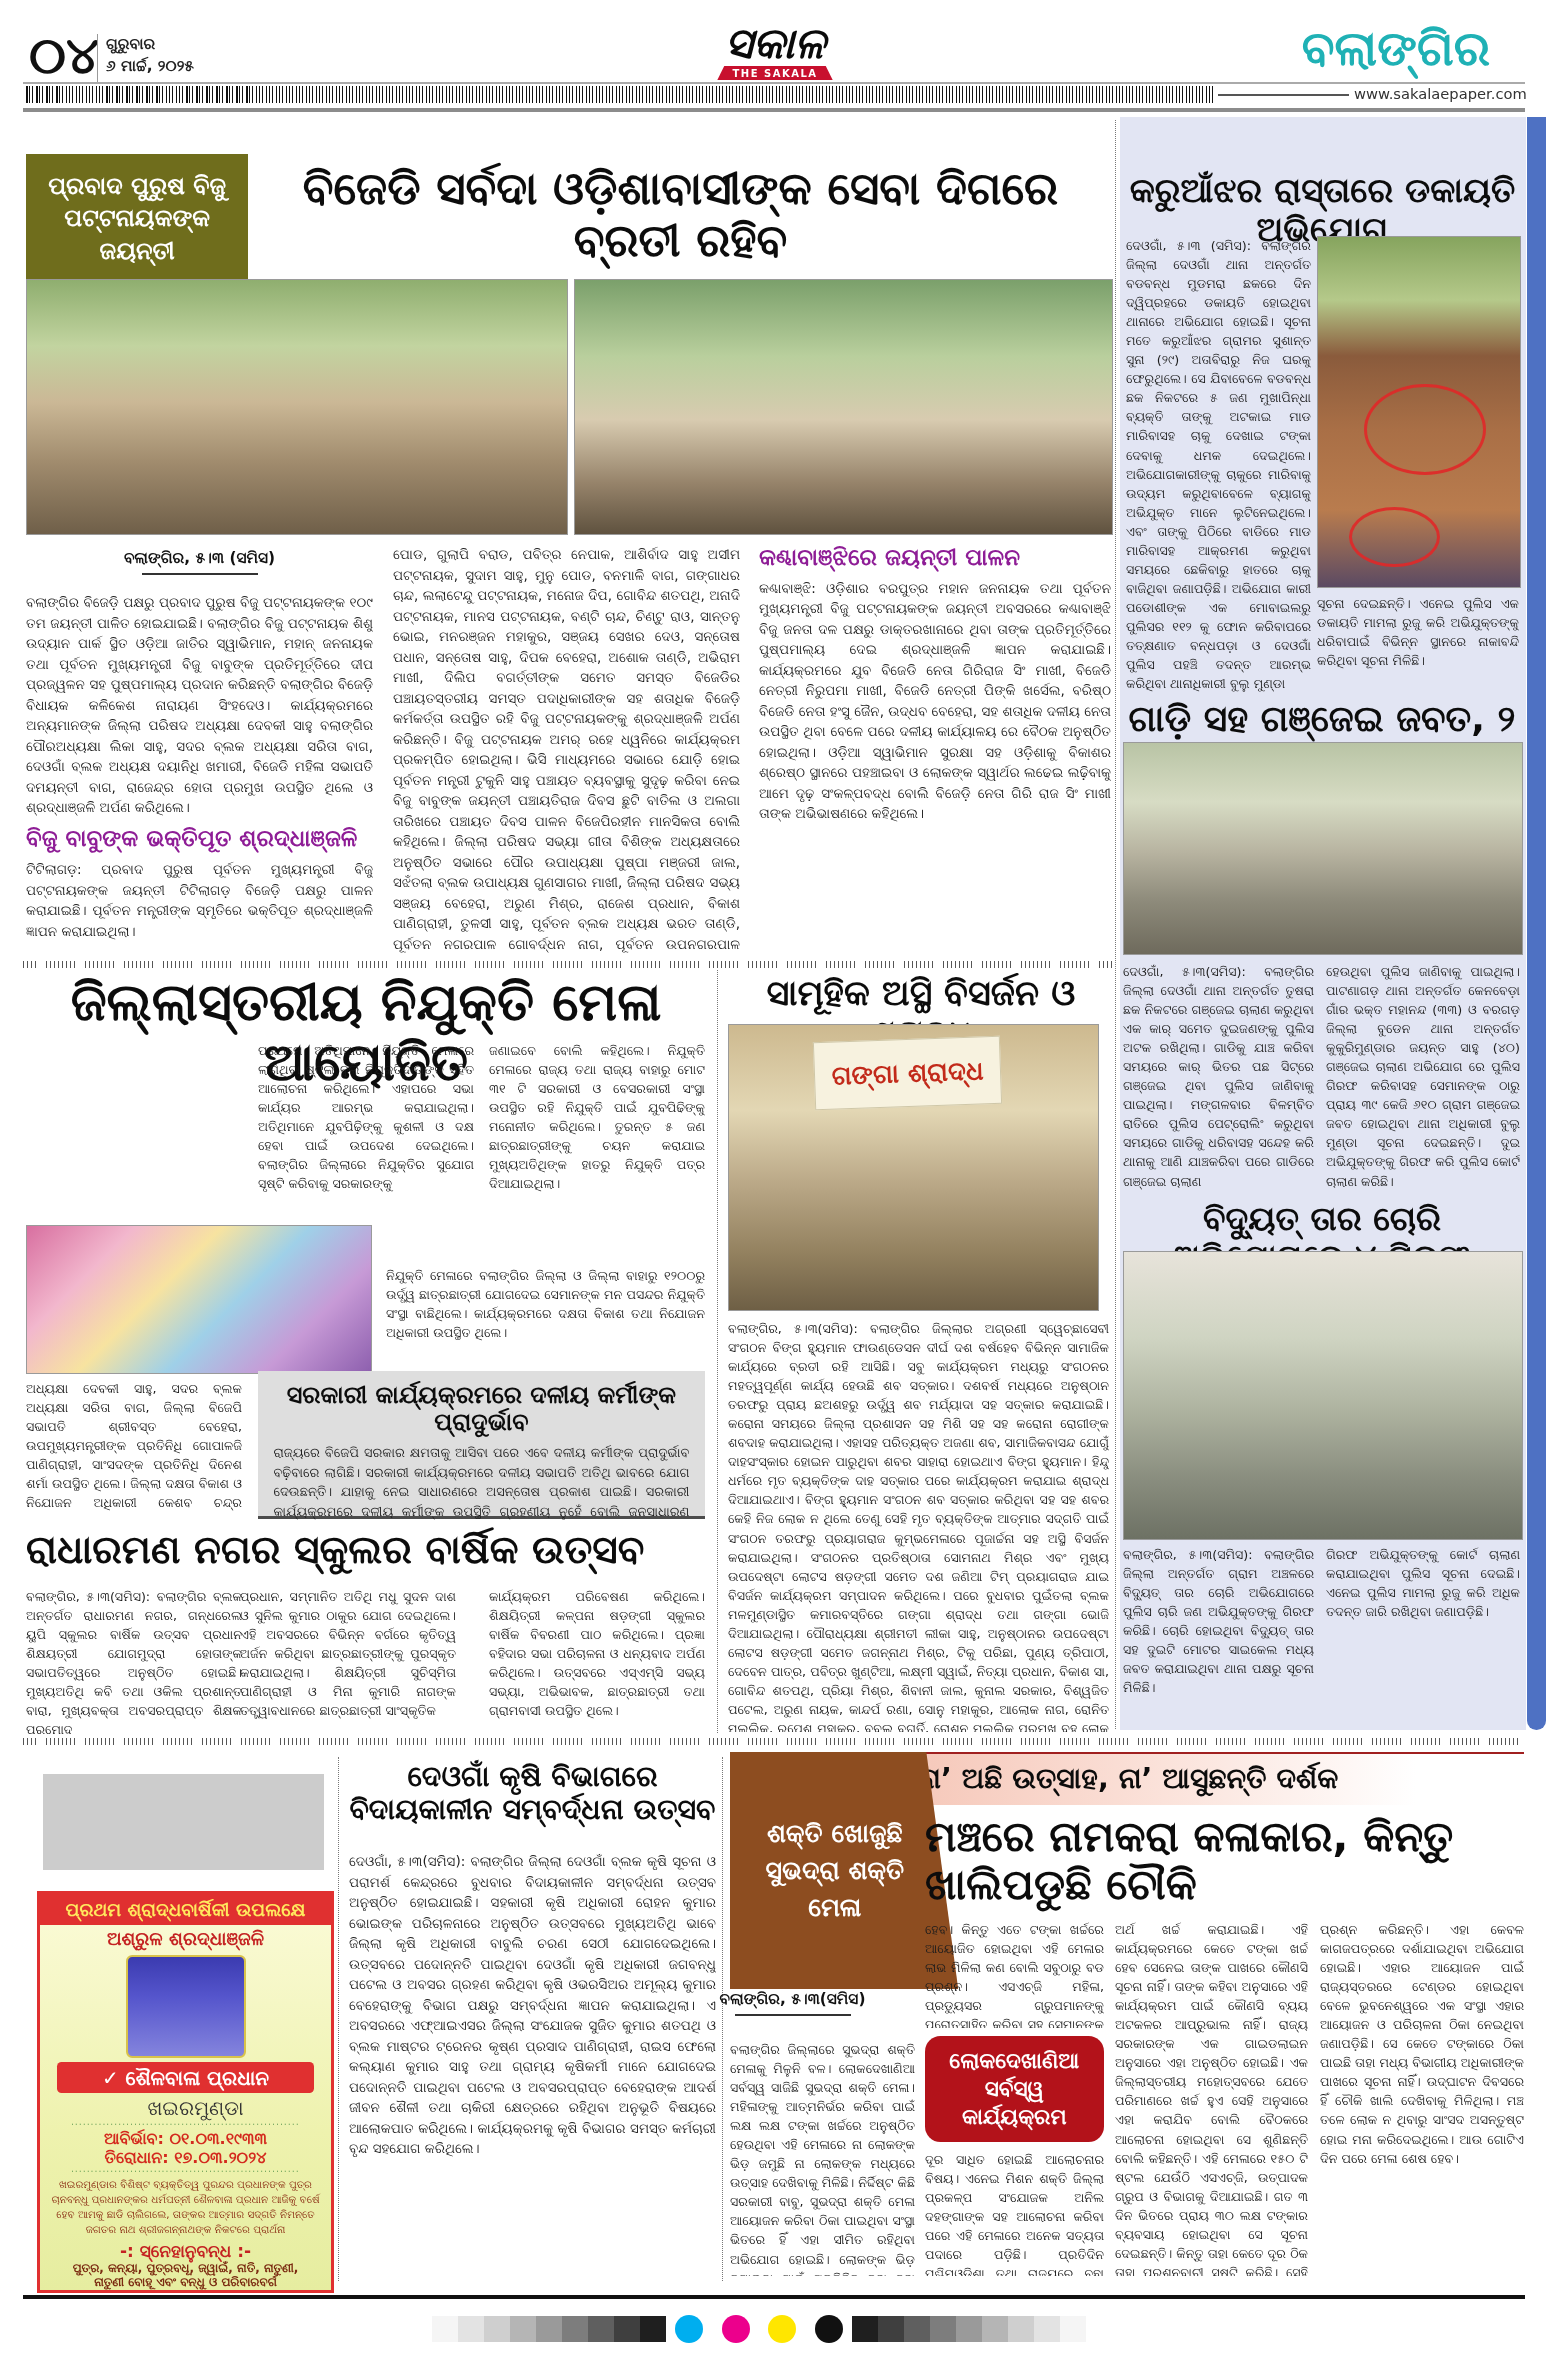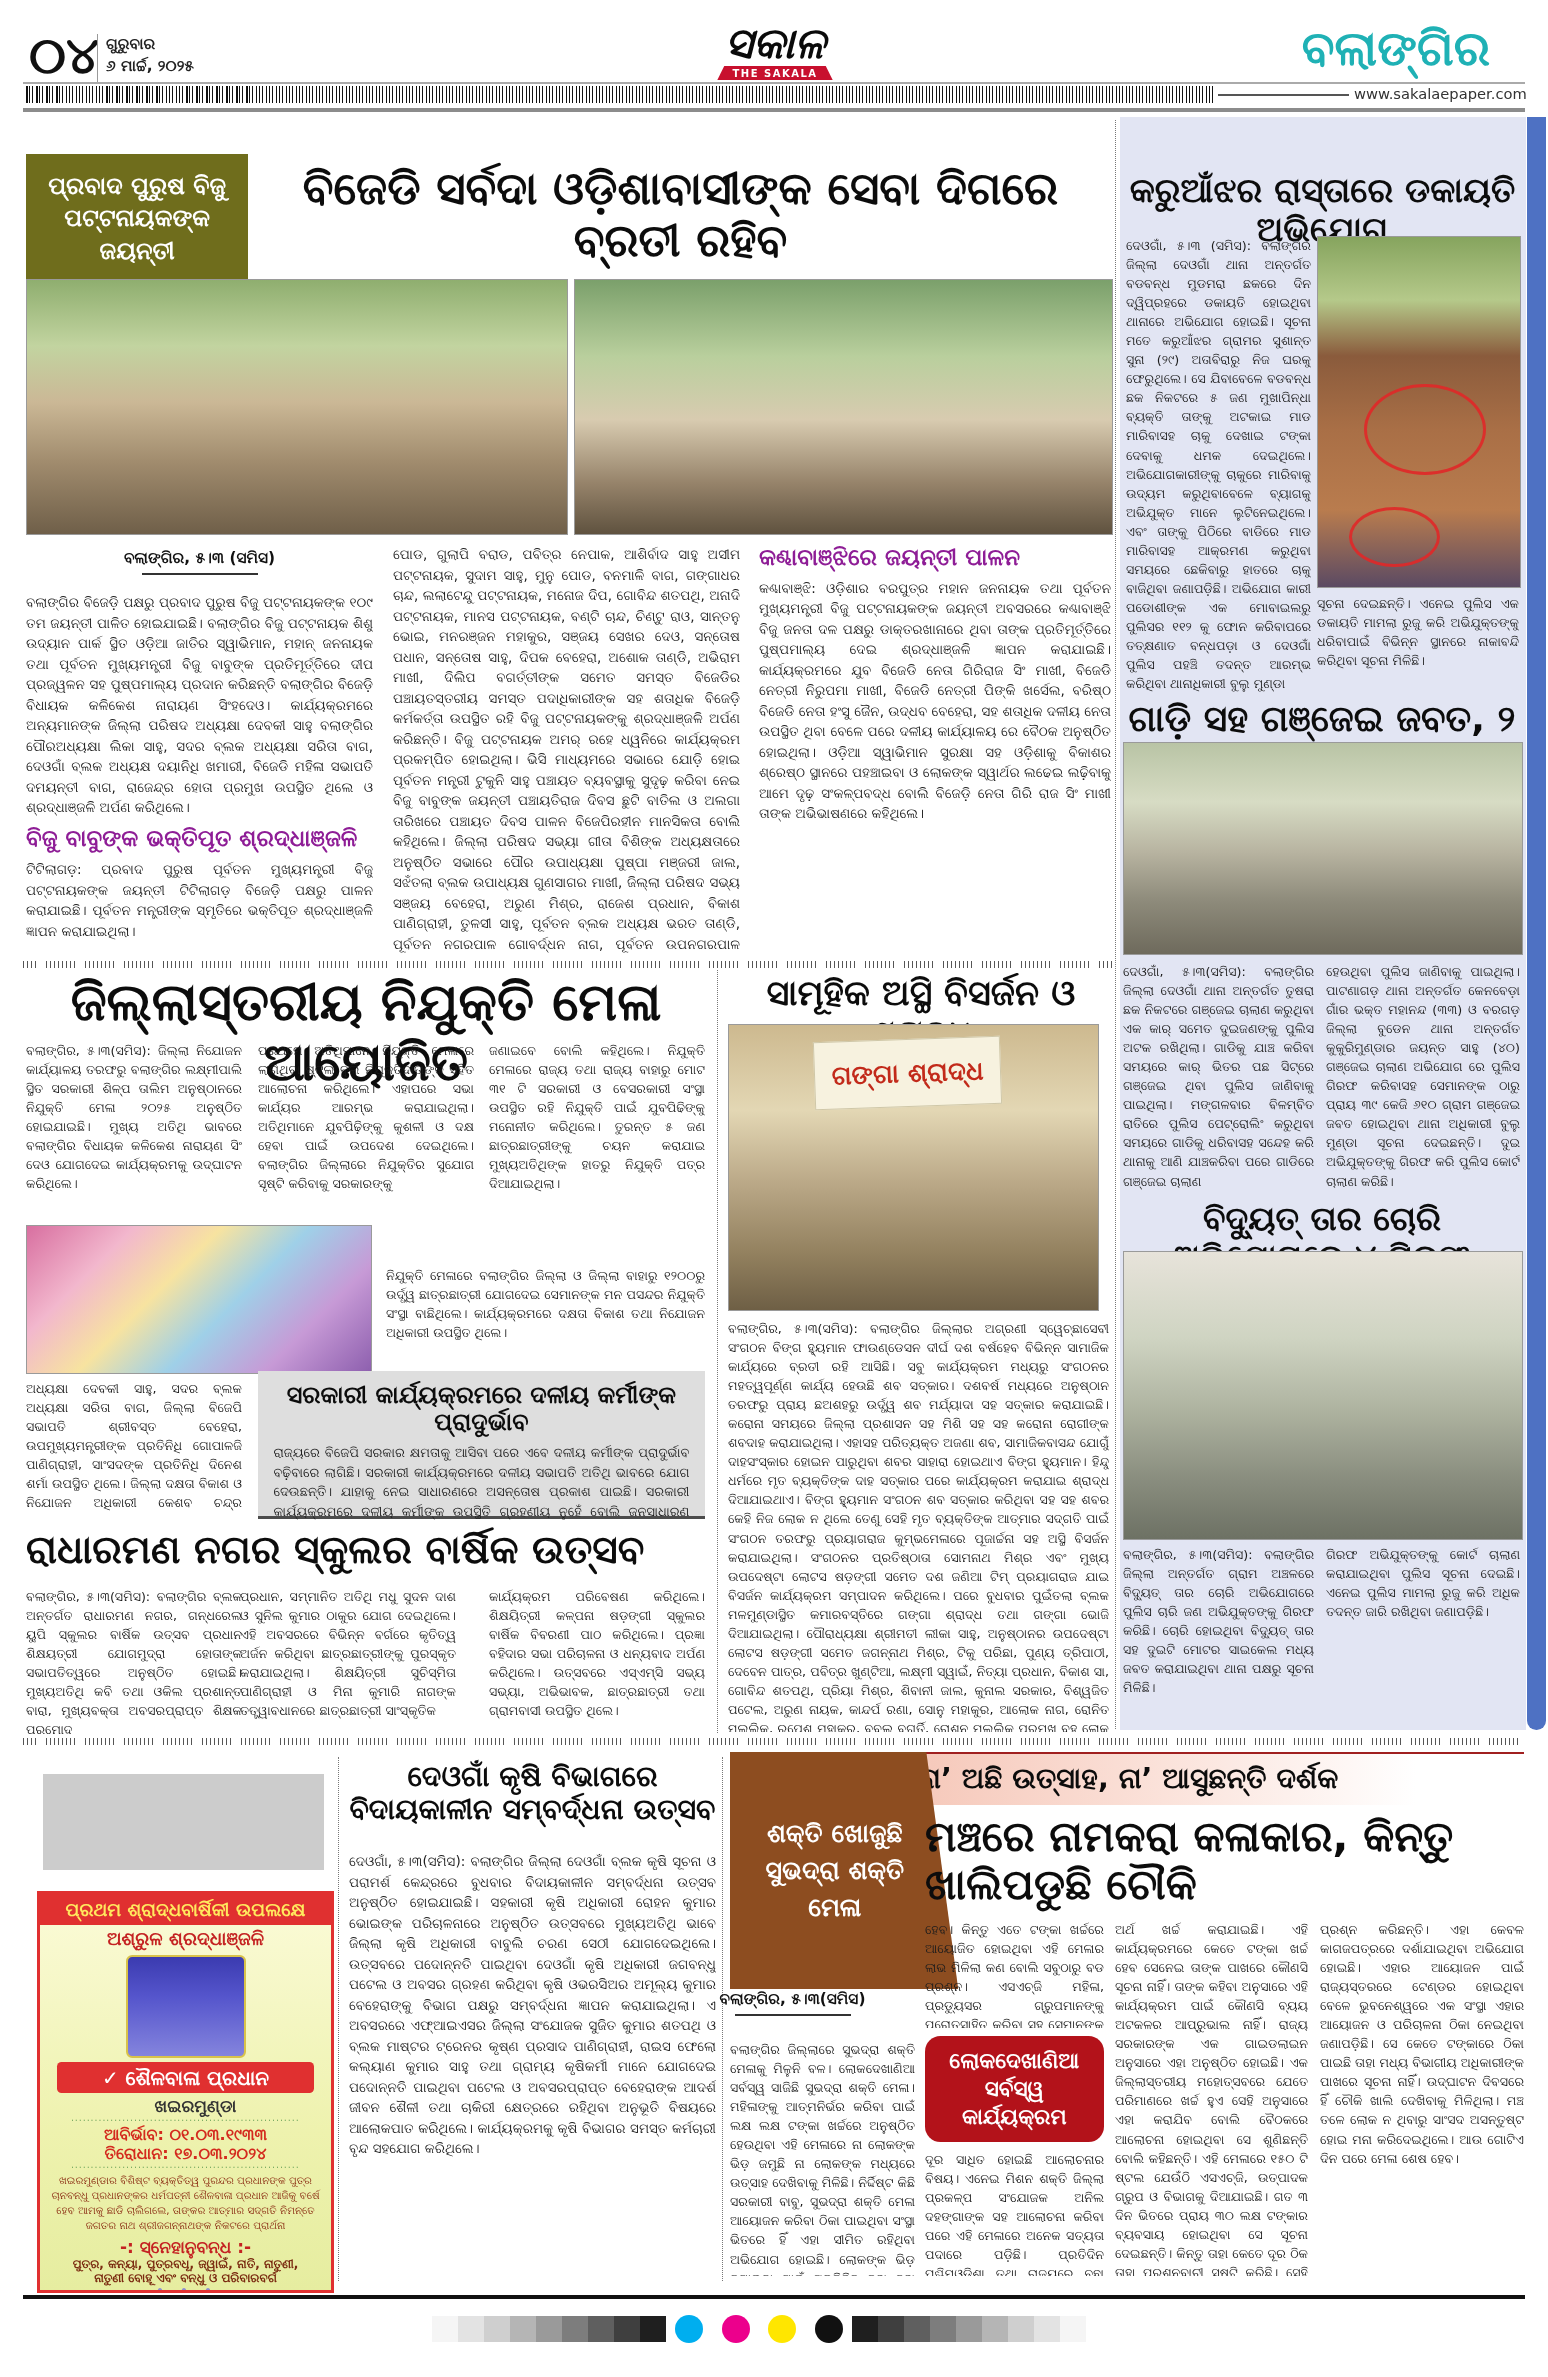--- a/index.html
+++ b/index.html
@@ -110,21 +110,20 @@
 
   <div class="abs hl" style="left:1123px;top:1200px;width:398px;font-size:33px;text-align:center;">ବିଦ୍ୟୁତ୍ ତାର ଚୋରି ଅଭିଯୋଗରେ ୪ ଗିରଫ</div>
   <div class="abs photo ph-wires" style="left:1123px;top:1251px;width:398px;height:287px;"></div>
   <div class="abs body-sm" style="left:1123px;top:1545px;width:191px;height:179px;">ବଲାଙ୍ଗିର, ୫।୩(ସମିସ): ବଲାଙ୍ଗିର ଜିଲ୍ଲା ଅନ୍ତର୍ଗତ ଗ୍ରାମ ଅଞ୍ଚଳରେ ବିଦ୍ୟୁତ୍ ତାର ଚୋରି ଅଭିଯୋଗରେ ପୁଲିସ ଚାରି ଜଣ ଅଭିଯୁକ୍ତଙ୍କୁ ଗିରଫ କରିଛି। ଚୋରି ହୋଇଥିବା ବିଦ୍ୟୁତ୍ ତାର ସହ ଦୁଇଟି ମୋଟର ସାଇକେଲ ମଧ୍ୟ ଜବତ କରାଯାଇଥିବା ଥାନା ପକ୍ଷରୁ ସୂଚନା ମିଳିଛି।</div>
   <div class="abs body-sm" style="left:1326px;top:1545px;width:194px;height:179px;">ଗିରଫ ଅଭିଯୁକ୍ତଙ୍କୁ କୋର୍ଟ ଚାଲାଣ କରାଯାଇଥିବା ପୁଲିସ ସୂଚନା ଦେଇଛି। ଏନେଇ ପୁଲିସ ମାମଲା ରୁଜୁ କରି ଅଧିକ ତଦନ୍ତ ଜାରି ରଖିଥିବା ଜଣାପଡ଼ିଛି।</div>
 
   <div class="abs dash-h" style="left:23px;top:961px;width:1090px;"></div>
   <div class="abs dot-v" style="left:717px;top:970px;height:763px;"></div>
 
   <div class="abs hl" style="left:26px;top:973px;width:680px;font-size:52px;text-align:center;">ଜିଲ୍ଲାସ୍ତରୀୟ ନିଯୁକ୍ତି ମେଳା ଆୟୋଜିତ</div>
-  <div class="abs body-sm" style="left:26px;top:1041px;width:216px;height:176px;">ବଲାଙ୍ଗିର, ୫।୩(ସମିସ): ଜିଲ୍ଲା ନିଯୋଜନ କାର୍ଯ୍ୟାଳୟ ତରଫରୁ ବଲାଙ୍ଗିର ଲକ୍ଷ୍ମୀପାଲି ସ୍ଥିତ ସରକାରୀ ଶିଳ୍ପ ତାଲିମ ଅନୁଷ୍ଠାନରେ ନିଯୁକ୍ତି ମେଳା ୨୦୨୫ ଅନୁଷ୍ଠିତ ହୋଇଯାଇଛି। ମୁଖ୍ୟ ଅତିଥି ଭାବରେ ବଲାଙ୍ଗିର ବିଧାୟକ କଳିକେଶ ନାରାୟଣ ସିଂ ଦେଓ ଯୋଗଦେଇ କାର୍ଯ୍ୟକ୍ରମକୁ ଉଦ୍‌ଘାଟନ କରିଥିଲେ।</div>
   <div class="abs body-sm" style="left:258px;top:1041px;width:216px;height:176px;">ପ୍ରଥମେ ଅତିଥିମାନେ ନିଯୁକ୍ତି ମେଳାରେ ଲାଗିଥିବା ଷ୍ଟଲ ବୁଲି ନିଯୁକ୍ତିଦାତାଙ୍କ ସହିତ ଆଲୋଚନା କରିଥିଲେ। ଏହାପରେ ସଭା କାର୍ଯ୍ୟର ଆରମ୍ଭ କରାଯାଇଥିଲା। ଅତିଥିମାନେ ଯୁବପିଢ଼ିଙ୍କୁ କୁଶଳୀ ଓ ଦକ୍ଷ ହେବା ପାଇଁ ଉପଦେଶ ଦେଇଥିଲେ। ବଲାଙ୍ଗିର ଜିଲ୍ଲାରେ ନିଯୁକ୍ତିର ସୁଯୋଗ ସୃଷ୍ଟି କରିବାକୁ ସରକାରଙ୍କୁ</div>
   <div class="abs body-sm" style="left:489px;top:1041px;width:216px;height:176px;">ଜଣାଇବେ ବୋଲି କହିଥିଲେ। ନିଯୁକ୍ତି ମେଳାରେ ରାଜ୍ୟ ତଥା ରାଜ୍ୟ ବାହାରୁ ମୋଟ ୩୧ ଟି ସରକାରୀ ଓ ବେସରକାରୀ ସଂସ୍ଥା ଉପସ୍ଥିତ ରହି ନିଯୁକ୍ତି ପାଇଁ ଯୁବପିଢିଙ୍କୁ ମନୋନୀତ କରିଥିଲେ। ତୁରନ୍ତ ୫ ଜଣ ଛାତ୍ରଛାତ୍ରୀଙ୍କୁ ଚୟନ କରାଯାଇ ମୁଖ୍ୟଅତିଥିଙ୍କ ହାତରୁ ନିଯୁକ୍ତି ପତ୍ର ଦିଆଯାଇଥିଲା।</div>
   <div class="abs photo ph-stage" style="left:26px;top:1225px;width:344px;height:147px;"></div>
   <div class="abs body-sm" style="left:386px;top:1225px;width:319px;height:140px;margin-top:41px;">ନିଯୁକ୍ତି ମେଳାରେ ବଲାଙ୍ଗିର ଜିଲ୍ଲା ଓ ଜିଲ୍ଲା ବାହାରୁ ୧୨୦୦ରୁ ଉର୍ଦ୍ଧ୍ୱ ଛାତ୍ରଛାତ୍ରୀ ଯୋଗଦେଇ ସେମାନଙ୍କ ମନ ପସନ୍ଦର ନିଯୁକ୍ତି ସଂସ୍ଥା ବାଛିଥିଲେ। କାର୍ଯ୍ୟକ୍ରମରେ ଦକ୍ଷତା ବିକାଶ ତଥା ନିଯୋଜନ ଅଧିକାରୀ ଉପସ୍ଥିତ ଥିଲେ।</div>
   <div class="abs body-sm" style="left:26px;top:1379px;width:216px;height:133px;">ଅଧ୍ୟକ୍ଷା ଦେବକୀ ସାହୁ, ସଦର ବ୍ଲକ ଅଧ୍ୟକ୍ଷା ସରିତା ବାଗ, ଜିଲ୍ଲା ବିଜେପି ସଭାପତି ଶ୍ରୀବସ୍ତ ବେହେରା, ଉପମୁଖ୍ୟମନ୍ତ୍ରୀଙ୍କ ପ୍ରତିନିଧି ଗୋପାଳଜି ପାଣିଗ୍ରାହୀ, ସାଂସଦଙ୍କ ପ୍ରତିନିଧି ଦିନେଶ ଶର୍ମା ଉପସ୍ଥିତ ଥିଲେ। ଜିଲ୍ଲା ଦକ୍ଷତା ବିକାଶ ଓ ନିଯୋଜନ ଅଧିକାରୀ କେଶବ ଚନ୍ଦ୍ର ପାଣିଗ୍ରାହୀ ସଭାର ସଭାପତିତ୍ୱ କରିଥିଲେ।</div>
 
   <div class="abs graybox" style="left:258px;top:1371px;width:416px;height:123px;">
     <div class="hl" style="font-size:24px;text-align:center;margin-bottom:6.2px;">ସରକାରୀ କାର୍ଯ୍ୟକ୍ରମରେ ଦଳୀୟ କର୍ମୀଙ୍କ ପ୍ରାଦୁର୍ଭାବ</div>
     <div class="body-sm" style="font-size:13px;height:80px;">ରାଜ୍ୟରେ ବିଜେପି ସରକାର କ୍ଷମତାକୁ ଆସିବା ପରେ ଏବେ ଦଳୀୟ କର୍ମୀଙ୍କ ପ୍ରାଦୁର୍ଭାବ ବଢ଼ିବାରେ ଲାଗିଛି। ସରକାରୀ କାର୍ଯ୍ୟକ୍ରମରେ ଦଳୀୟ ସଭାପତି ଅତିଥି ଭାବରେ ଯୋଗ ଦେଉଛନ୍ତି। ଯାହାକୁ ନେଇ ସାଧାରଣରେ ଅସନ୍ତୋଷ ପ୍ରକାଶ ପାଇଛି। ସରକାରୀ କାର୍ଯ୍ୟକ୍ରମରେ ଦଳୀୟ କର୍ମୀଙ୍କ ଉପସ୍ଥିତି ଗ୍ରହଣୀୟ ନୁହେଁ ବୋଲି ଜନସାଧାରଣ କହିବା ସହିତ ସରକାର ଓ ଜନପ୍ରତିନିଧିଙ୍କ ଏଭଳି କାର୍ଯ୍ୟକଳାପକୁ ନାପସନ୍ଦ କରିଛନ୍ତି।</div>
   </div>
@@ -144,21 +143,21 @@
   <div class="abs dot-v" style="left:338px;top:1757px;height:524px;"></div>
   <div class="abs dot-v" style="left:722px;top:1757px;height:524px;"></div>
 
   <div class="abs" style="left:43px;top:1774px;width:281px;height:96px;background:#cccccc;"></div>
 
   <div class="abs obit" style="left:37px;top:1891px;width:291px;height:396px;">
     <div style="background:#e03030;color:#ffe95e;font-weight:bold;font-size:18.5px;padding:4.6px 3.1px;">ପ୍ରଥମ ଶ୍ରାଦ୍ଧବାର୍ଷିକୀ ଉପଲକ୍ଷେ</div>
     <div style="color:#c42222;font-weight:bold;font-size:18.5px;margin-top:3.1px;">ଅଶ୍ରୁଳ ଶ୍ରଦ୍ଧାଞ୍ଜଳି</div>
     <div class="photo ph-obit" style="width:116px;height:99px;margin:4.6px auto;border:2.3px solid #d8c24a;border-radius:6.2px;"></div>
     <div style="background:#e03030;color:#fff;font-weight:bold;font-size:20px;margin:0 17px;padding:3.1px;border-radius:4.6px;">✓ ଶୈଳବାଳା ପ୍ରଧାନ</div>
-    <div style="color:#333;font-weight:bold;font-size:17px;margin-top:3.1px;padding-left:20px;">ଖଇରମୁଣ୍ଡା</div>
+    <div style="color:#333;font-weight:normal;font-size:20px;margin-top:3.1px;padding-left:20px;">ଖଇରମୁଣ୍ଡା</div>
     <div class="dots">··························································</div>
     <div style="color:#d42a1e;font-weight:bold;font-size:16px;">ଆବିର୍ଭାବ: ୦୧.୦୩.୧୯୩୩</div>
     <div style="color:#d42a1e;font-weight:bold;font-size:16px;">ତିରୋଧାନ: ୧୭.୦୩.୨୦୨୪</div>
     <div class="dots">··························································</div>
     <div style="color:#8a2b12;font-size:10.4px;line-height:1.45;padding:1.5px 10.8px;text-align:center;">ଖଇରମୁଣ୍ଡାର ବିଶିଷ୍ଟ ବ୍ୟକ୍ତିତ୍ୱ ପୁରନ୍ଦର ପ୍ରଧାନଙ୍କ ପୁତ୍ର ଚାନବନ୍ଧୁ ପ୍ରଧାନଙ୍କର ଧର୍ମପତ୍ନୀ ଶୈଳବାଳା ପ୍ରଧାନ ଆଜିକୁ ବର୍ଷେ ହେବ ଆମକୁ ଛାଡି ଚାଲିଗଲେ, ତାଙ୍କର ଆତ୍ମାର ସଦ୍‌ଗତି ନିମନ୍ତେ ଜଗତର ନାଥ ଶ୍ରୀଜଗନ୍ନାଥଙ୍କ ନିକଟରେ ପ୍ରାର୍ଥନା</div>
     <div style="color:#c42222;font-weight:bold;font-size:17px;margin-top:1.5px;">-: ସ୍ନେହାନୁବନ୍ଧ :-</div>
     <div style="color:#7a2a10;font-weight:bold;font-size:12px;padding:0 20px;">ପୁତ୍ର, କନ୍ୟା, ପୁତ୍ରବଧୂ, ଜ୍ୱାଇଁ, ନାତି, ନାତୁଣୀ, ନାତୁଣୀ ବୋହୂ ଏବଂ ବନ୍ଧୁ ଓ ପରିବାରବର୍ଗ</div>
     <div class="flower">✿ ✿ ✿</div>
   </div>
 

